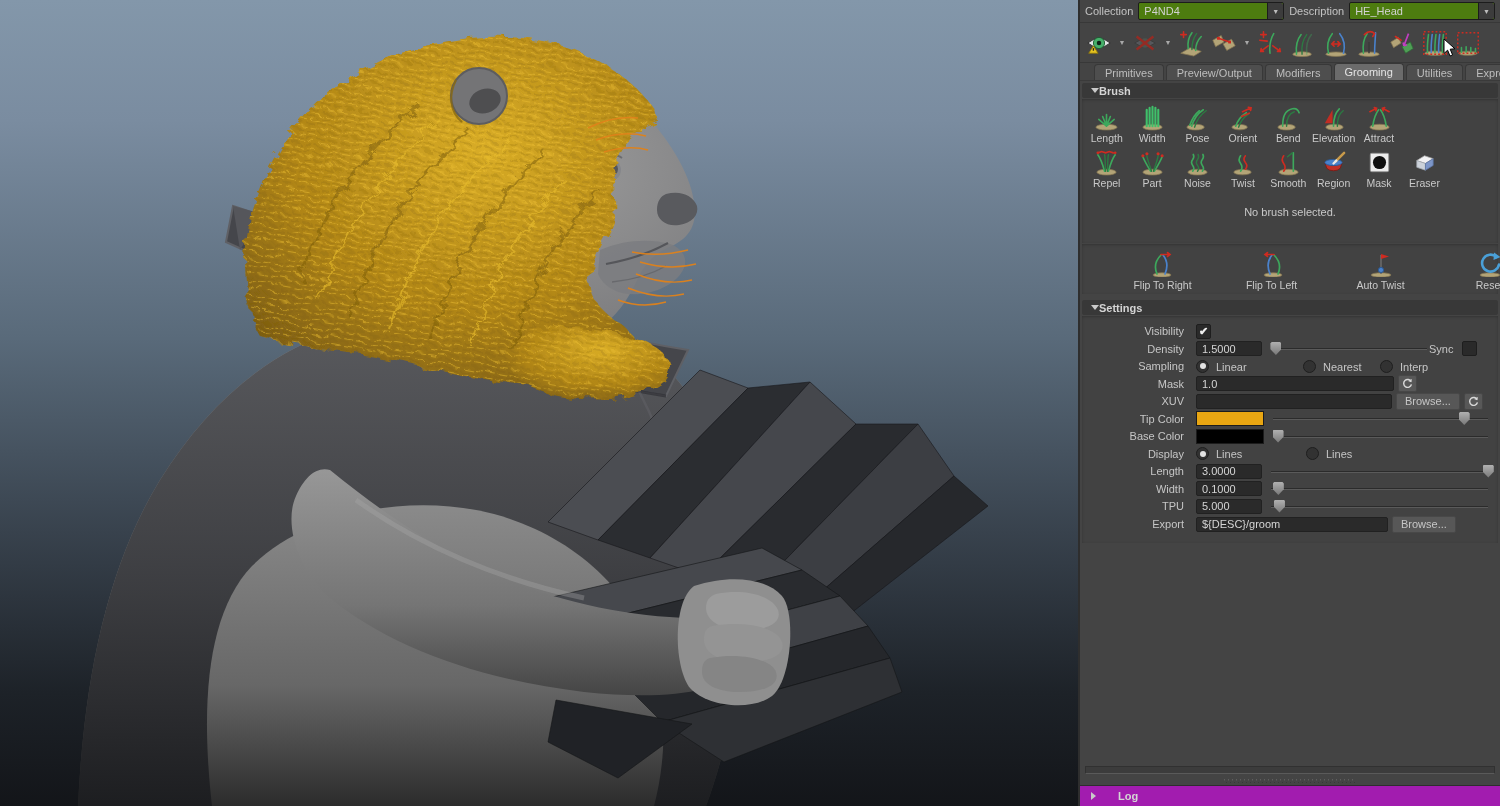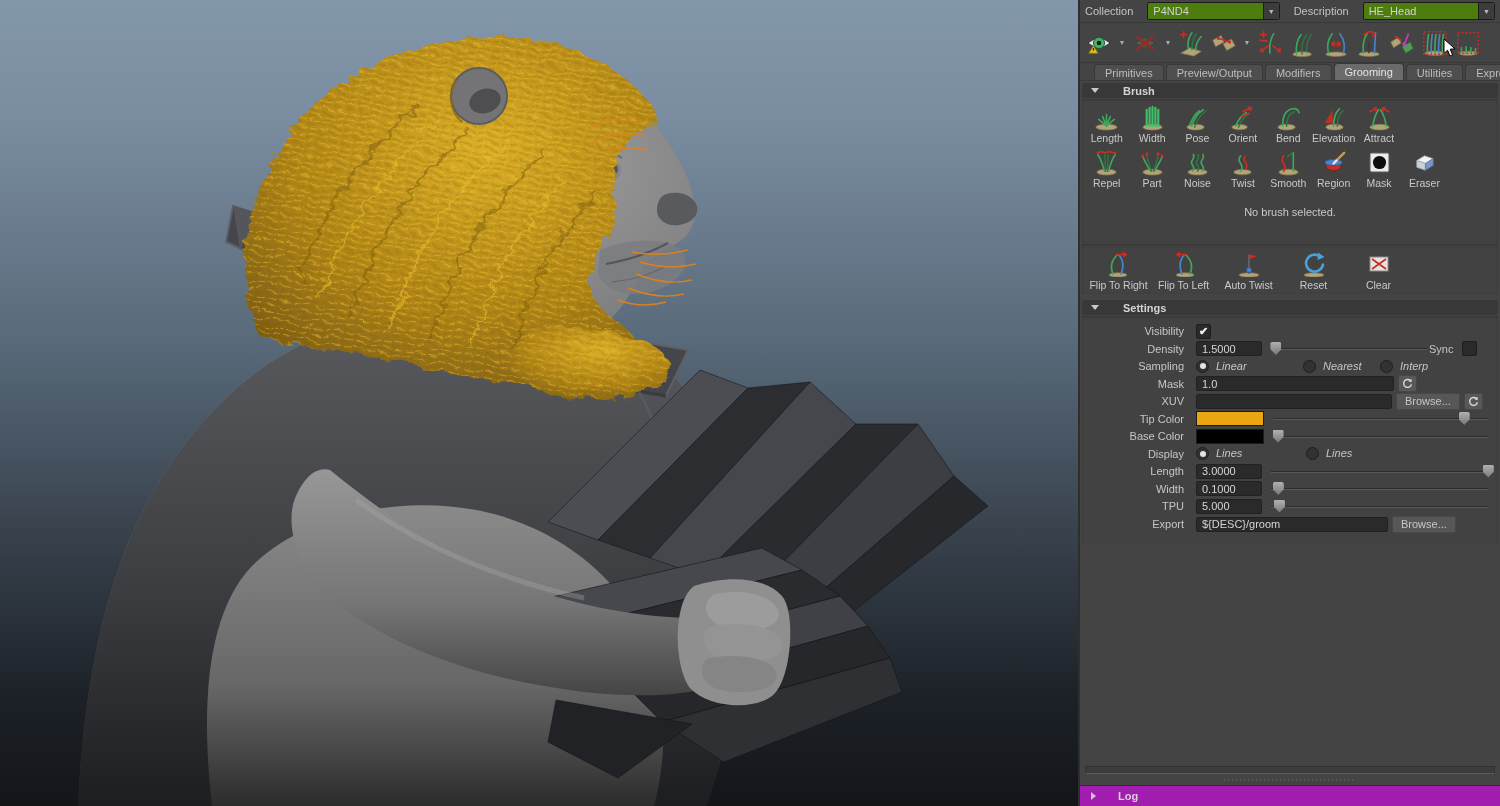--- a/index.html
+++ b/index.html
@@ -7,57 +7,57 @@
        font-family:"Liberation Sans",sans-serif;-webkit-font-smoothing:antialiased;}
 
   
   .viewport{position:absolute;left:0;top:0;width:1078px;height:806px;
     background:linear-gradient(180deg,#8397aa 0%,#7a8ca0 15%,#596a7a 42%,#38424d 66%,#1d2228 86%,#131519 100%);}
   .viewport svg{display:block;width:100%;height:100%;}
 
   
   .panel{position:absolute;left:1078px;top:0;width:422px;height:806px;background:#444;
     display:flex;flex-direction:column;border-left:2px solid #2e2e2e;box-sizing:border-box;}
-  .hd{height:22px;flex:none;display:flex;align-items:center;padding:0 5px;gap:14px;}
+  .hd{height:22px;flex:none;display:flex;align-items:center;padding:0 5px;gap:5px;}
   .hd .lbl{font-size:11px;color:#c3c3c3;flex:none;}
   .dd{flex:1;height:16px;background:#4d7c0f;border:1px solid #1c1c1c;border-radius:2px;
       display:flex;align-items:center;min-width:0;}
   .dd .val{flex:1;padding:0 5px;font-size:11px;color:#d2d2d2;white-space:nowrap;overflow:hidden;}
   .dd .arrow{width:15px;align-self:stretch;display:flex;align-items:center;justify-content:center;
       color:#bdbdbd;font-size:7px;background:#3c3c3c;border-left:1px solid #1c1c1c;border-radius:0 2px 2px 0;}
 
   .tb{height:39px;flex:none;display:flex;align-items:center;padding:0 4px;gap:3px;
       border-top:1px solid #383838;border-bottom:1px solid #383838;}
   .tbtn{width:30px;height:32px;flex:none;display:flex;align-items:center;justify-content:center;border-radius:2px;}
   .tchev{width:10px;flex:none;color:#a9a9a9;font-size:7px;text-align:center;}
 
   .tabs{height:17px;flex:none;display:flex;align-items:flex-end;padding:0 14px;gap:2px;}
   .tab{height:15px;padding:0 10px;display:flex;align-items:center;font-size:11px;color:#bdbdbd;
        background:#4e4e4e;border:1px solid #383838;border-bottom:none;border-radius:4px 4px 0 0;white-space:nowrap;}
   .tab.active{background:#6b6b6b;color:#e4e4e4;height:16px;}
 
   .content{flex:1;position:relative;background:#444;border-top:1px solid #3a3a3a;overflow:hidden;}
-  .sect-h{height:15px;margin:6px 2px 0;background:#383838;display:flex;align-items:center;gap:24px;
+  .sect-h{height:15px;margin:6px 2px 0;background:#383838;display:flex;align-items:center;gap:0;
           padding-left:9px;border-radius:2px;}
   .sect-h:first-child{margin-top:2px;}
   .tri-d{width:0;height:0;border-left:4px solid transparent;border-right:4px solid transparent;border-top:5px solid #c9c9c9;}
   .tri-r{width:0;height:0;border-top:4px solid transparent;border-bottom:4px solid transparent;border-left:5px solid #c9c9c9;}
   .ttl{font-size:11px;font-weight:bold;color:#d4d4d4;}
   .sect-b{margin:1px 2px 0;background:#424242;box-shadow:inset 0 1px 3px rgba(0,0,0,.22);}
 
   
   .brow{display:flex;padding-left:2px;}
   .bcell{width:45.4px;flex:none;display:flex;flex-direction:column;align-items:center;gap:1px;padding-top:5px;}
   .bcell svg{width:27px;height:27px;}
   .blabel{font-size:10.5px;color:#c9c9c9;white-space:nowrap;}
   .msg{text-align:center;font-size:11px;color:#c9c9c9;padding:17px 0 25px;}
 
   
   .erow{display:flex;padding:7px 0 3px 4px;}
-  .ecell{width:65px;flex:none;display:flex;flex-direction:column;align-items:center;gap:2px;}
+  .ecell{width:65px;flex:none;display:flex;flex-direction:column;align-items:center;gap:2px;margin-left:44px;}
   .ecell svg{width:30px;height:26px;}
 
   
   .sbody{padding:7px 8px 9px 0;}
   .srow{display:flex;align-items:center;height:16px;margin-bottom:1.5px;}
   .slabel{width:102px;flex:none;text-align:right;margin-right:12px;font-size:11px;color:#c6c6c6;white-space:nowrap;}
   .field{height:15px;background:#2a2a2a;border:1px solid #212121;border-radius:2px;color:#d5d5d5;
          font-size:11px;display:flex;align-items:center;padding:0 5px;box-sizing:border-box;white-space:nowrap;overflow:hidden;}
   .f-num{width:66px;flex:none;}
   .f-mask{width:198px;flex:none;}
@@ -68,21 +68,21 @@
   .groove{position:absolute;left:2px;right:2px;top:7px;height:1px;background:#2b2b2b;border-bottom:1px solid #5a5a5a;}
   .handle{position:absolute;top:1px;width:11px;height:13px;margin-left:-5px;
           background:linear-gradient(180deg,#b0b0b0,#787878);
           clip-path:polygon(12% 0,88% 0,100% 12%,100% 55%,50% 100%,0 55%,0 12%);}
   .check{width:13px;height:13px;flex:none;background:#2a2a2a;border:1px solid #1e1e1e;border-radius:2px;
          display:flex;align-items:center;justify-content:center;color:#f0f0f0;font-size:11px;line-height:1;font-weight:bold;}
   .radio{width:11px;height:11px;flex:none;border-radius:50%;background:#323232;border:1px solid #1e1e1e;
          margin-right:7px;position:relative;}
   .radio.sel::after{content:"";position:absolute;left:2.5px;top:2.5px;width:6px;height:6px;border-radius:50%;background:#e2e2e2;}
   .rlabel{font-size:11px;color:#c6c6c6;white-space:nowrap;}
-  .rpair{display:flex;align-items:flex-start;font-style:italic;}
+  .rpair{display:flex;align-items:flex-end;}
   .synwrap{margin-left:auto;margin-right:31px;display:flex;align-items:center;gap:9px;}
   .swatch{width:66px;height:13px;flex:none;border:1px solid #1c1c1c;}
   .mini-btn{width:19px;height:17px;flex:none;background:#585858;border:1px solid #474747;border-radius:2px;
             display:flex;align-items:center;justify-content:center;margin-left:4px;box-sizing:border-box;}
   .browse{height:17px;flex:none;background:#575757;border:1px solid #484848;border-radius:2px;color:#c6c6c6;
           font-size:11px;padding:0 8px;margin-left:4px;display:flex;align-items:center;box-sizing:border-box;white-space:nowrap;}
 
   .bottom-groove{position:absolute;left:5px;right:5px;bottom:3px;height:6px;background:#3c3c3c;
                  border:1px solid #313131;border-bottom-color:#5a5a5a;border-radius:1px;}
   .splitter{height:8px;flex:none;display:flex;align-items:center;justify-content:center;}

